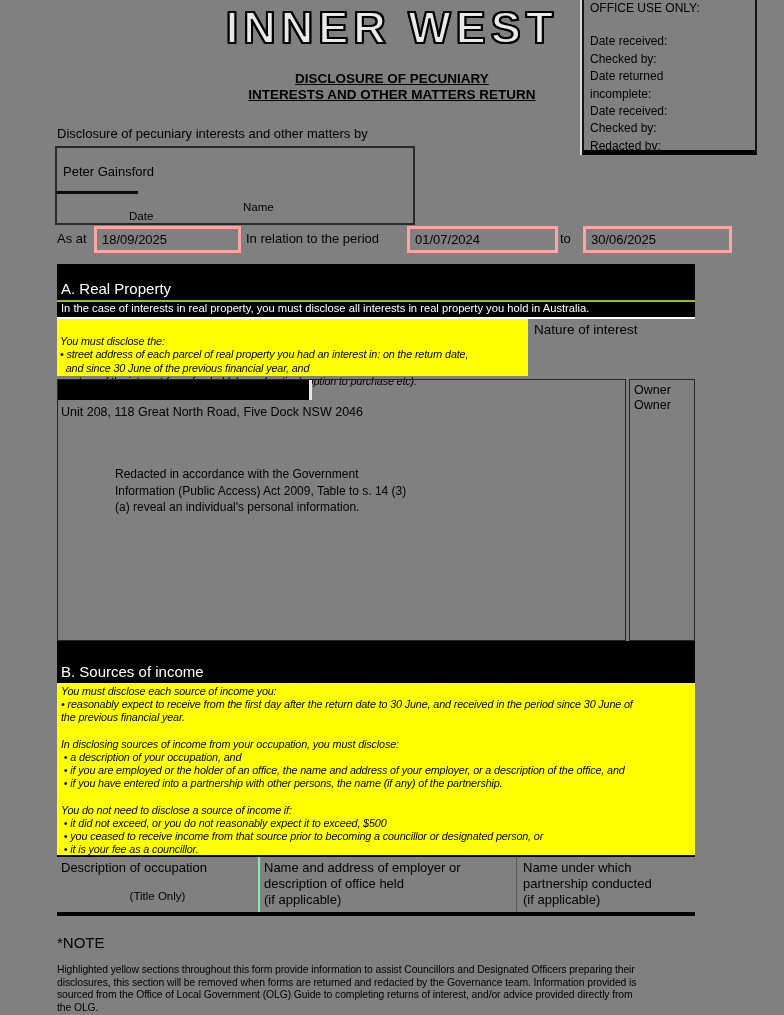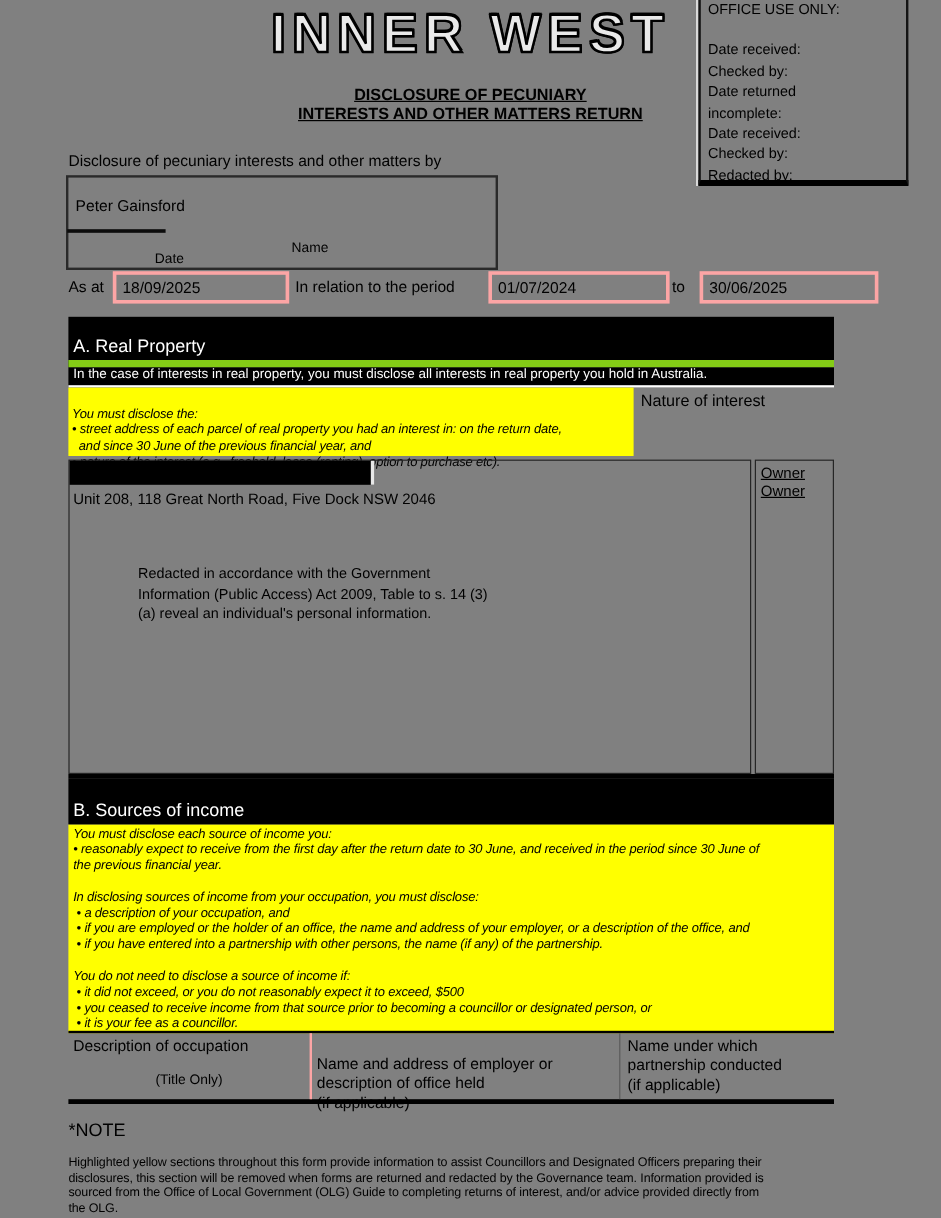--- a/index.html
+++ b/index.html
@@ -46,45 +46,45 @@
   .box-asat{left:94px;top:226px;width:136px;}
   .lbl-period{left:246px;top:231px;font-size:13px;}
   .box-from{left:407px;top:226px;width:140px;}
   .lbl-to{left:560px;top:231px;font-size:13px;}
   .box-to{left:583px;top:226px;width:138px;}
 
   
   .form-main{left:57px;top:264px;width:638px;}
   .bar{background:#000;color:#fff;position:relative;}
   .bar-title{position:absolute;left:4px;bottom:3px;font-size:15px;}
-  .bar-a{height:36px;border-bottom:6px solid #84cc16;}
+  .bar-a{height:36px;border-bottom:2px solid #84cc16;}
   .bar-a-sub{background:#000;color:#fff;font-size:11.2px;padding:0 0 3px 4px;border-bottom:2px solid #fff;white-space:pre;}
   .yellow{background:#ffff00;font-style:italic;}
 
   
   .a-instr-row{display:flex;height:57px;}
   .a-yellow{width:471px;box-sizing:border-box;padding:16px 3px;font-size:10.8px;line-height:13.4px;letter-spacing:-0.15px;white-space:pre;}
   .a-nature-hdr{flex:1;padding:3px 0 0 6px;font-size:13.5px;}
   .a-gap{height:3px;}
   .a-content-row{display:flex;height:262px;}
   .a-cell-left{width:569px;box-sizing:border-box;border:1px solid #262626;position:relative;}
   .redact-bar{position:absolute;left:0;top:0;width:251px;height:20px;background:#000;border-right:3px solid #e8e8e8;}
   .a-address{position:absolute;left:3px;top:25px;font-size:12.5px;white-space:pre;}
   .redact-note{position:absolute;left:57px;top:86px;font-size:12px;line-height:16.5px;white-space:pre;}
   .a-cell-spacer{width:3px;}
-  .a-cell-right{flex:1;box-sizing:border-box;border:1px solid #262626;padding:3px 0 0 4px;font-size:12.5px;line-height:15px;white-space:pre;text-decoration:underline;}
+  .a-cell-right{flex:1;box-sizing:border-box;border:1px solid #262626;padding:3px 0 0 4px;font-size:12.5px;line-height:15px;white-space:pre;}
   .a-bottom{height:4px;background:#000;}
 
   
   .bar-b{height:38px;}
   .b-yellow{box-sizing:border-box;height:174px;padding:2px 4px;font-size:10.8px;line-height:13.2px;letter-spacing:-0.15px;white-space:pre;border-bottom:2px solid #000;}
   .b-header-row{display:flex;height:55px;font-size:13px;line-height:16px;}
   .b-col1{width:201px;box-sizing:border-box;padding:3px 4px;}
   .b-col1-sub{text-align:center;font-size:11.5px;margin-top:12px;}
-  .b-col2{width:258px;box-sizing:border-box;border-left:2px solid #fca5a5;padding:18px 4px;white-space:pre;}
+  .b-col2{width:258px;box-sizing:border-box;border-left:2px solid #86efac;padding:3px 4px;white-space:pre;}
   .b-col3{flex:1;box-sizing:border-box;border-left:1px solid #5a5a5a;padding:3px 6px;white-space:pre;}
   .b-bottom{height:4px;background:#000;}
 
   
   .footer{left:57px;top:934px;width:700px;}
   .note-title{font-weight:normal;font-size:15px;margin-bottom:13px;}
   .note-text{font-size:10.4px;line-height:12.7px;letter-spacing:-0.1px;white-space:pre;}
 </style>
 </head>
 <body>

